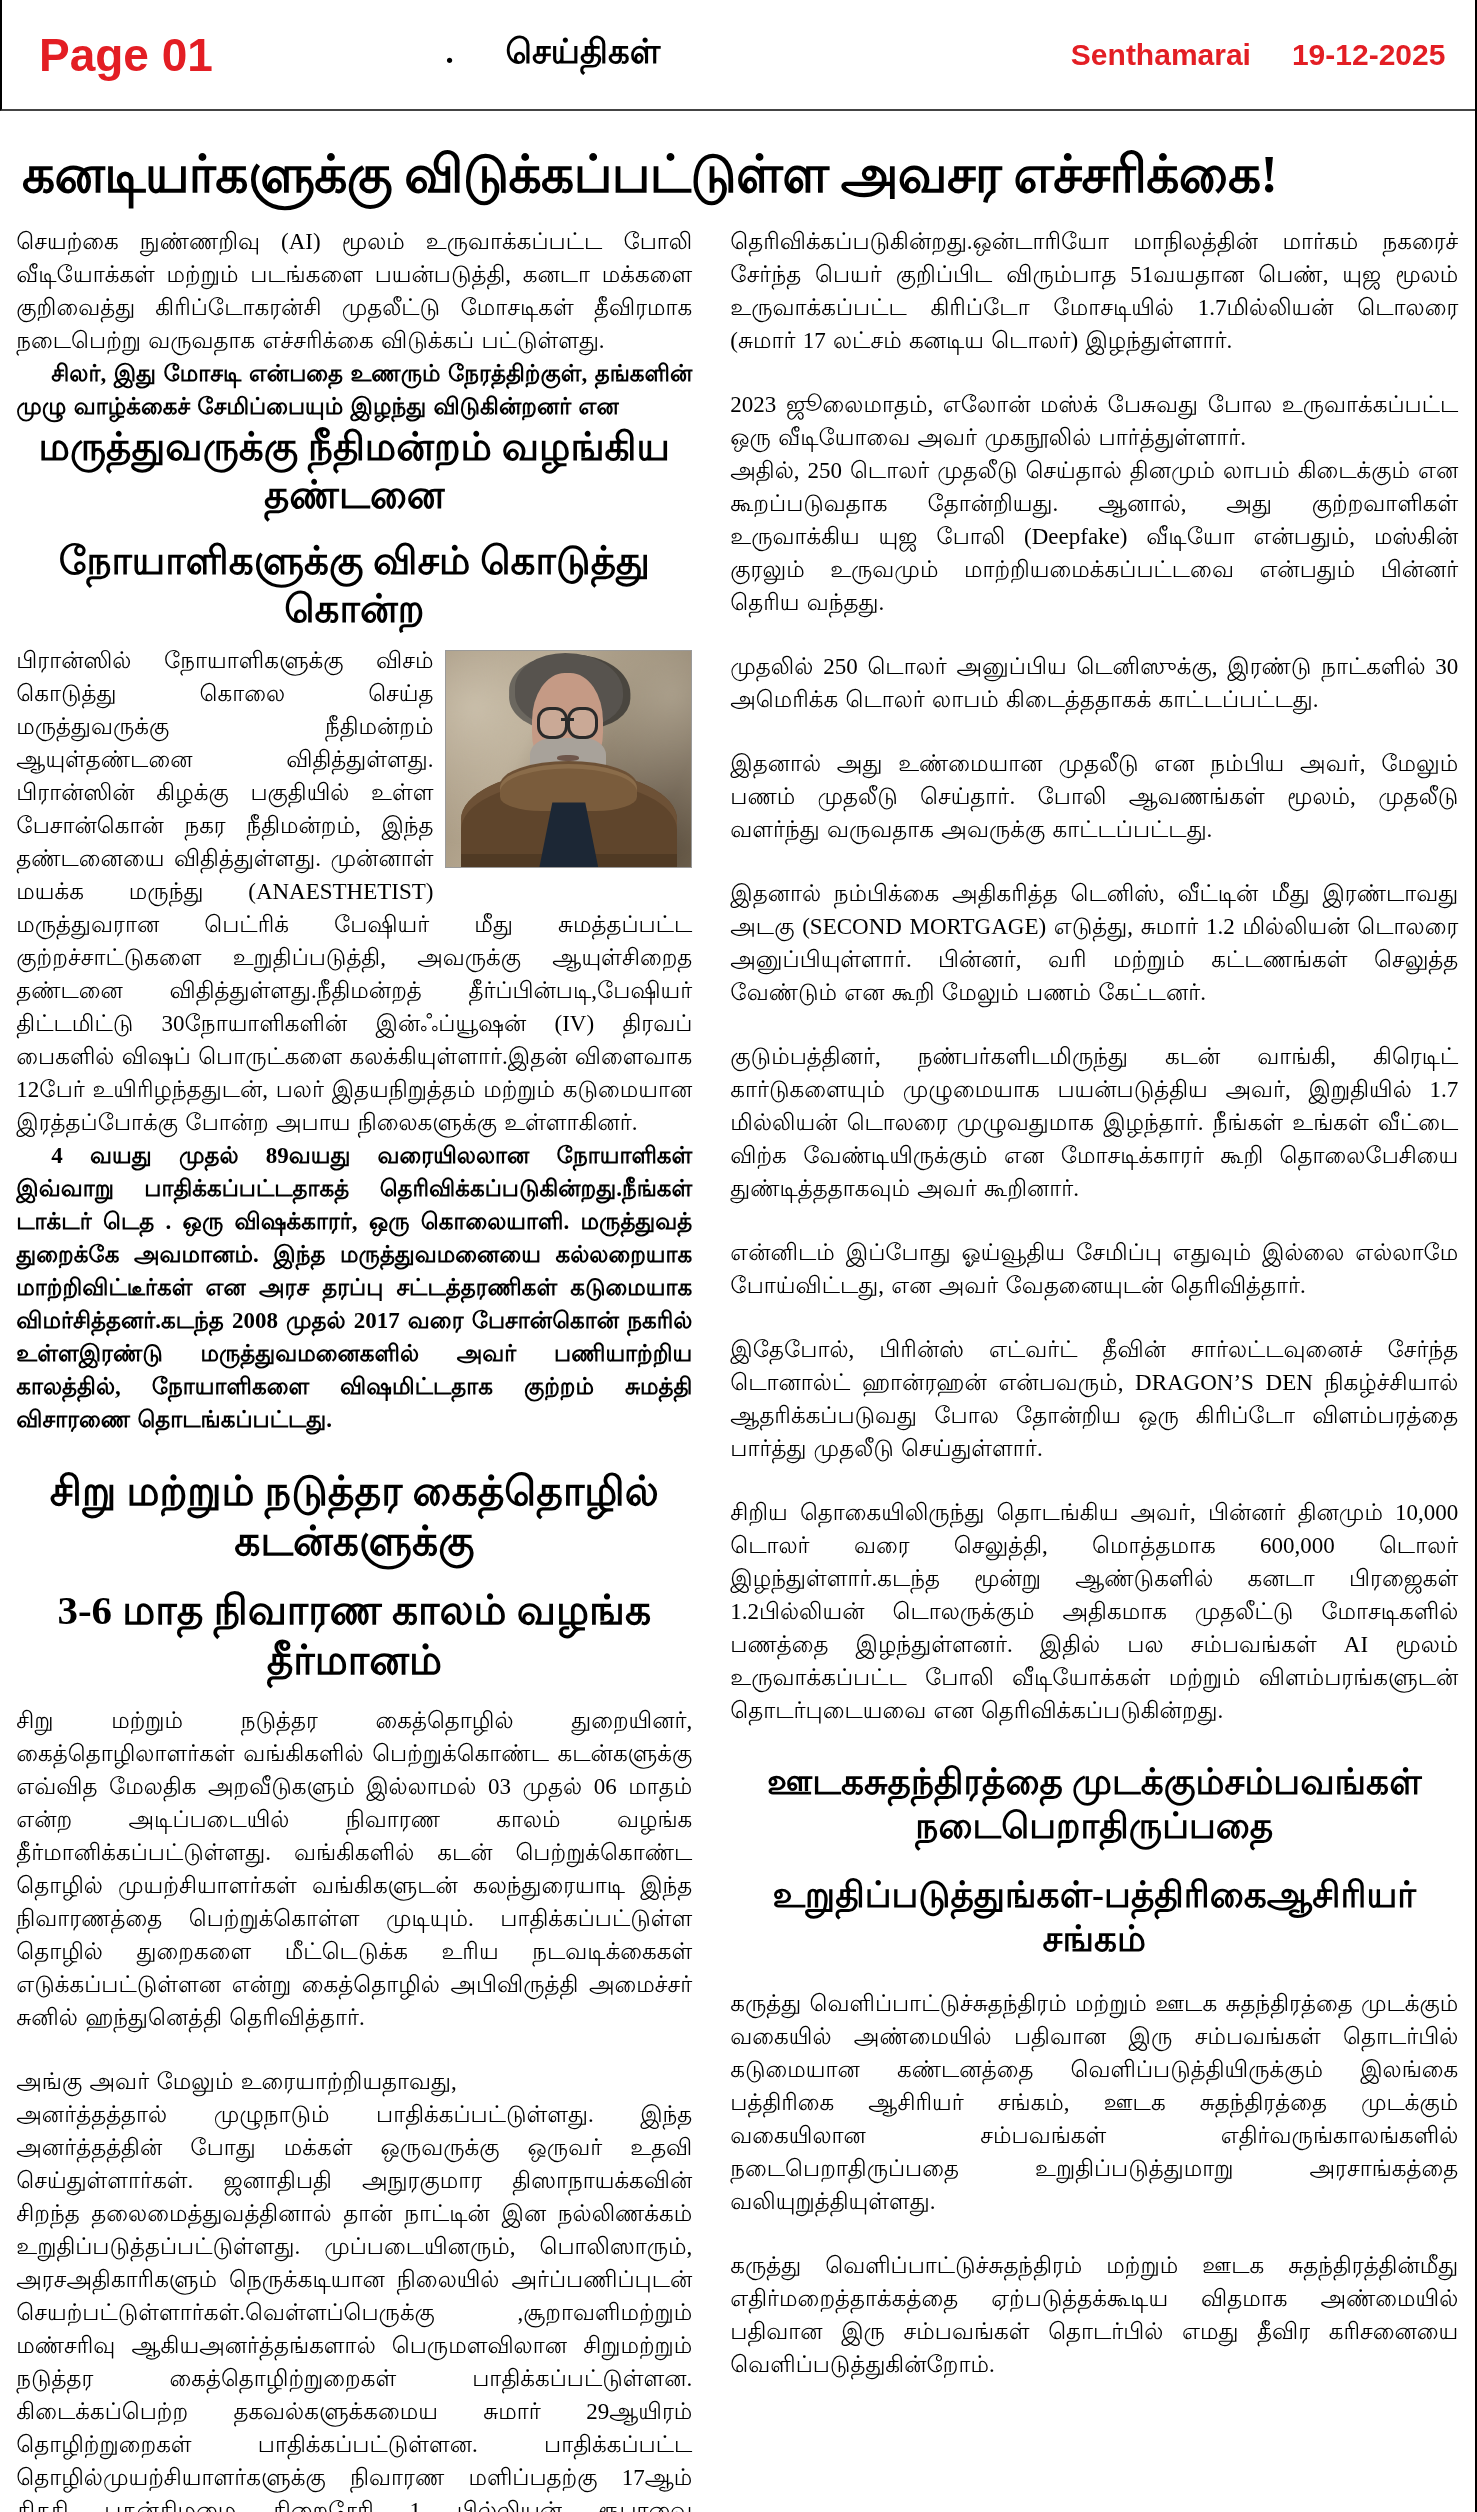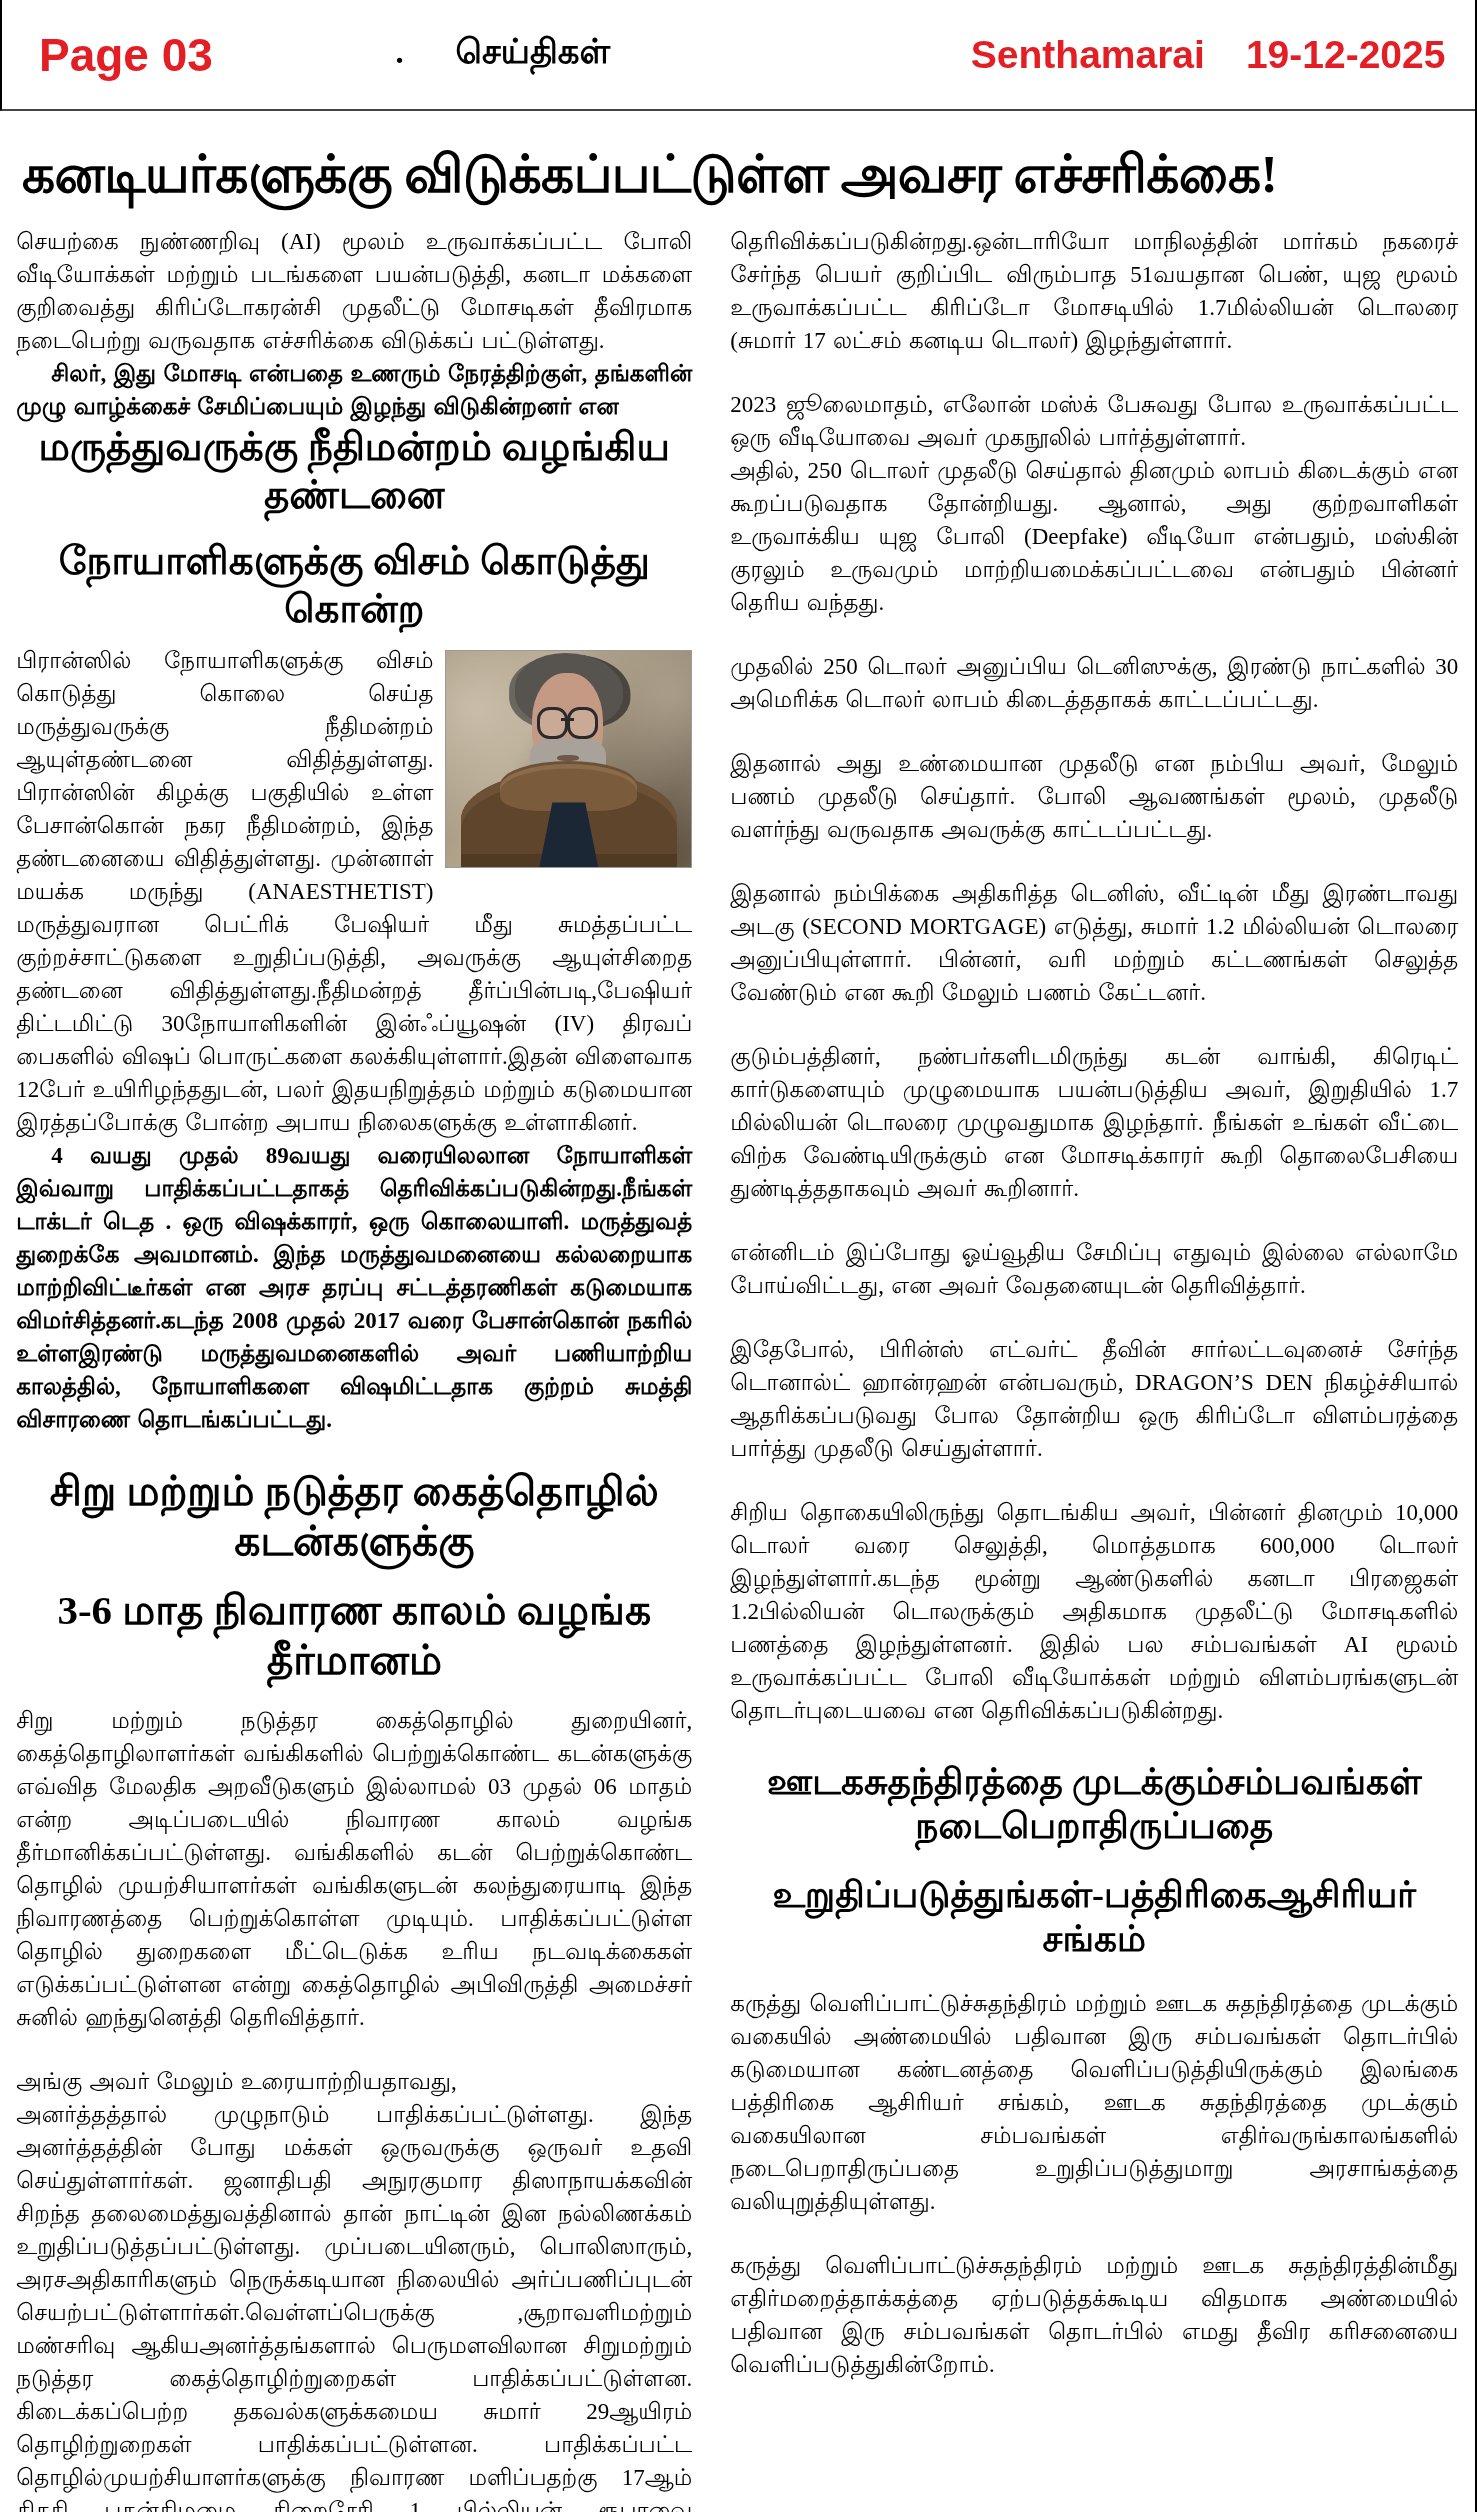--- a/index.html
+++ b/index.html
@@ -12,21 +12,21 @@
   .masthead{
     height:111px;display:flex;align-items:center;justify-content:space-between;
     border-bottom:2.2px solid #444;border-left:2.2px solid #000;box-sizing:border-box;
     padding:0 29.6px 0 37px;
   }
   .masthead .page-label{font-size:46px;font-weight:bold;font-family:"Liberation Sans","DejaVu Sans",sans-serif;}
   .masthead .center-group{display:flex;align-items:baseline;gap:52px;transform:translateX(-89px);}
   .masthead .dot{font-size:32.5px;font-weight:bold;}
   .masthead .section-label{font-size:34px;font-weight:bold;}
   .masthead .right-group{display:flex;align-items:baseline;gap:41px;font-family:"Liberation Sans","DejaVu Sans",sans-serif;}
-  .masthead .paper-name,.masthead .date-label{font-size:39px;font-weight:bold;}
+  .masthead .paper-name,.masthead .date-label{font-size:30px;font-weight:bold;}
   .red{color:#e31e24;}
   
   .headline{
     font-size:52px;font-weight:bold;text-align:left;line-height:1.1;
     margin:35px 22px 22px 22px;letter-spacing:-0.7px;
   }
   
   .cols{display:flex;padding:0 16.3px;gap:38px;}
   .col-left{width:676px;flex:none;}
   .col-right{width:728px;flex:none;}
@@ -77,21 +77,21 @@
     background:#1c2735;clip-path:polygon(0 100%,100% 100%,78% 0,22% 0);}
   
   .clear{clear:both;}
 </style>
 </head>
 <body>
 
 <div class="page">
 
   <div class="masthead">
-    <span class="page-label red">Page 03</span>
+    <span class="page-label red">Page 01</span>
     <span class="center-group">
       <span class="dot">.</span>
       <span class="section-label">செய்திகள்</span>
     </span>
     <span class="right-group">
       <span class="paper-name red">Senthamarai</span>
       <span class="date-label red">19-12-2025</span>
     </span>
   </div>
 

